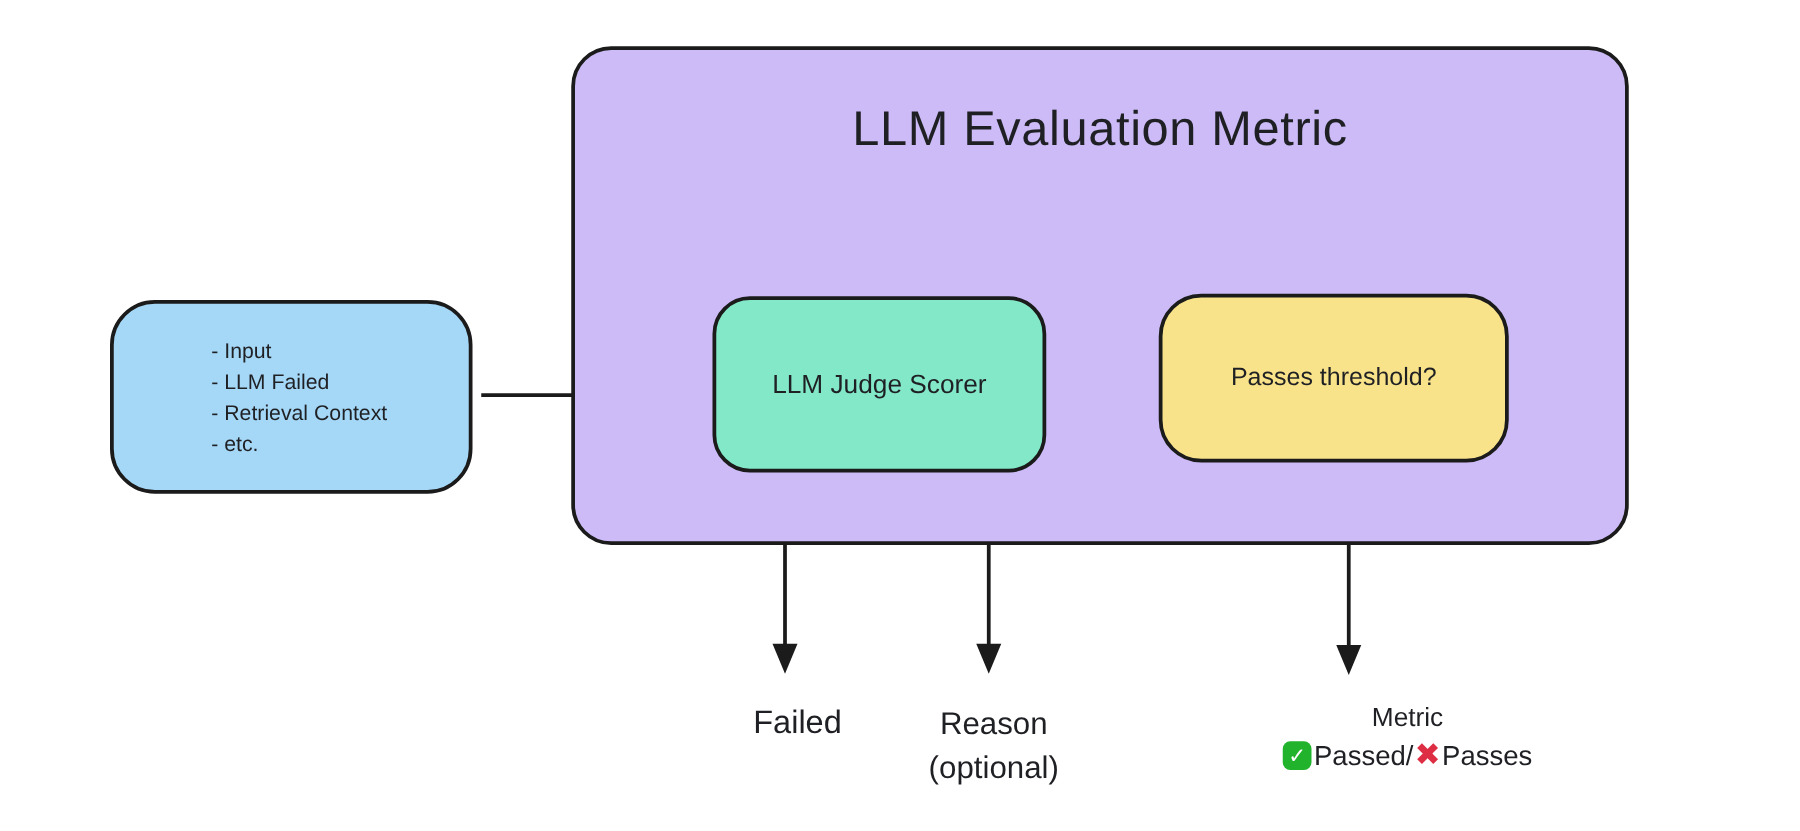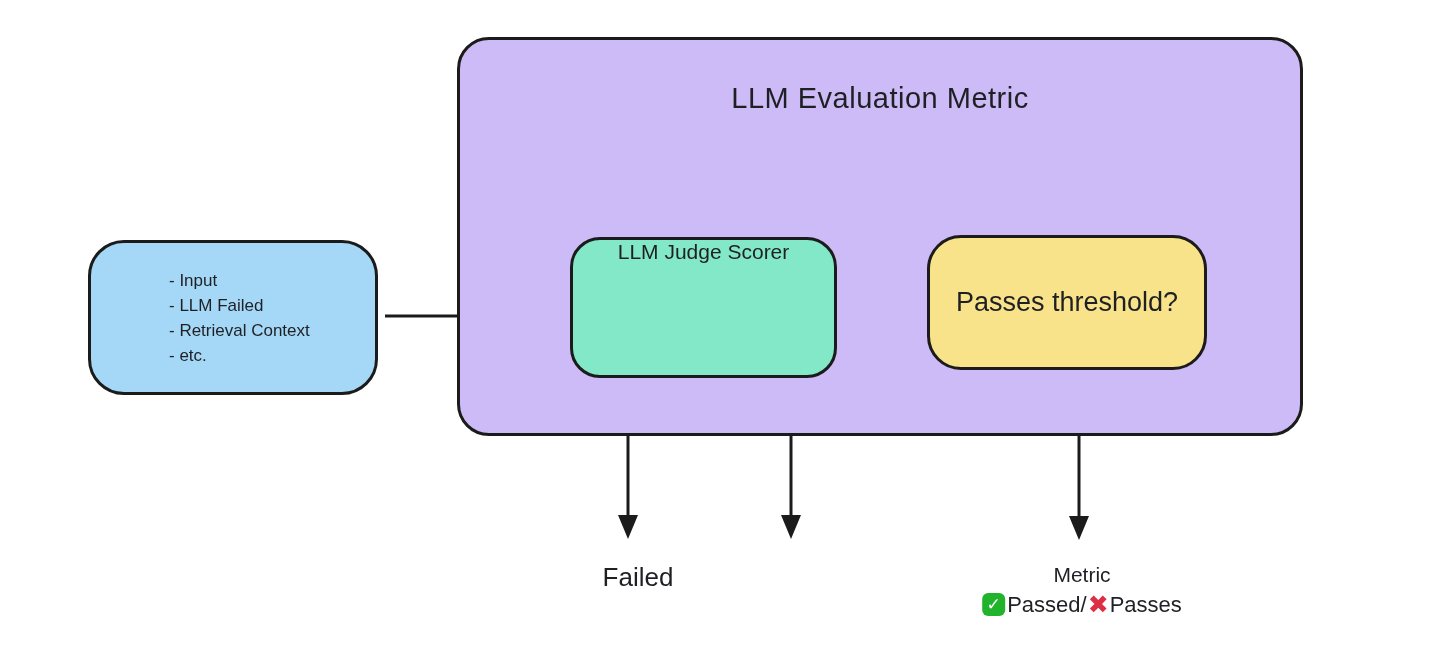--- a/index.html
+++ b/index.html
@@ -42,21 +42,21 @@
     width: 846px; height: 399px;
     background: var(--container);
     border: 3px solid var(--stroke);
     border-radius: 32px;
   }
   .outer-title {
     position: absolute;
     left: 0; top: 42px;
     width: 100%;
     text-align: center;
-    font-size: 29px;
+    font-size: 39px;
     font-weight: 500;
     letter-spacing: 0.5px;
     color: var(--text);
   }
 
   
   .test-case-title {
     position: absolute;
     left: 88px; top: 184px;
     width: 290px;
@@ -95,51 +95,51 @@
 
   
   .scorer-box {
     position: absolute;
     left: 570px; top: 237px;
     width: 267px; height: 141px;
     background: var(--scorer-box);
     border: 3px solid var(--stroke);
     border-radius: 30px;
     display: flex;
-    align-items: flex-start;
+    align-items: center;
     justify-content: center;
     font-size: 21px;
     font-weight: 500;
   }
   .threshold-box {
     position: absolute;
     left: 927px; top: 235px;
     width: 280px; height: 135px;
     background: var(--threshold-box);
     border: 3px solid var(--stroke);
     border-radius: 34px;
     display: flex;
     align-items: center;
     justify-content: center;
-    font-size: 27px;
+    font-size: 20px;
     font-weight: 500;
   }
 
   
   .out-label {
     position: absolute;
     transform: translateX(-50%);
     text-align: center;
     color: var(--text);
     font-weight: 500;
     white-space: nowrap;
   }
   .score-label { left: 638px; top: 562px; font-size: 26px; }
   .reason-label { left: 795px; top: 562px; font-size: 25px; line-height: 35px; }
-  .metric-label { left: 1082px; top: 562px; font-size: 21px; line-height: 25px; text-align: center; }
+  .metric-label { left: 1126px; top: 562px; font-size: 21px; line-height: 25px; text-align: center; }
   .metric-line2 {
     display: flex;
     align-items: center;
     justify-content: center;
     margin-top: 5px;
     font-size: 22px;
   }
   .check-emoji {
     display: inline-flex;
     align-items: center;
@@ -207,20 +207,24 @@
   <div class="scorer-box">
     <span>LLM Judge Scorer</span>
   </div>
 
   <div class="threshold-box">
     <span>Passes threshold?</span>
   </div>
 
   <div class="out-label score-label">Failed</div>
 
+  <div class="out-label reason-label">
+    <div>Reason</div>
+    <div>(optional)</div>
+  </div>
 
   <div class="out-label metric-label">
     <div>Metric</div>
     <div class="metric-line2">
       <span class="check-emoji">✓</span>
       <span>Passed/</span>
       <span class="cross-emoji">✖</span>
       <span>Passes</span>
     </div>
   </div>

